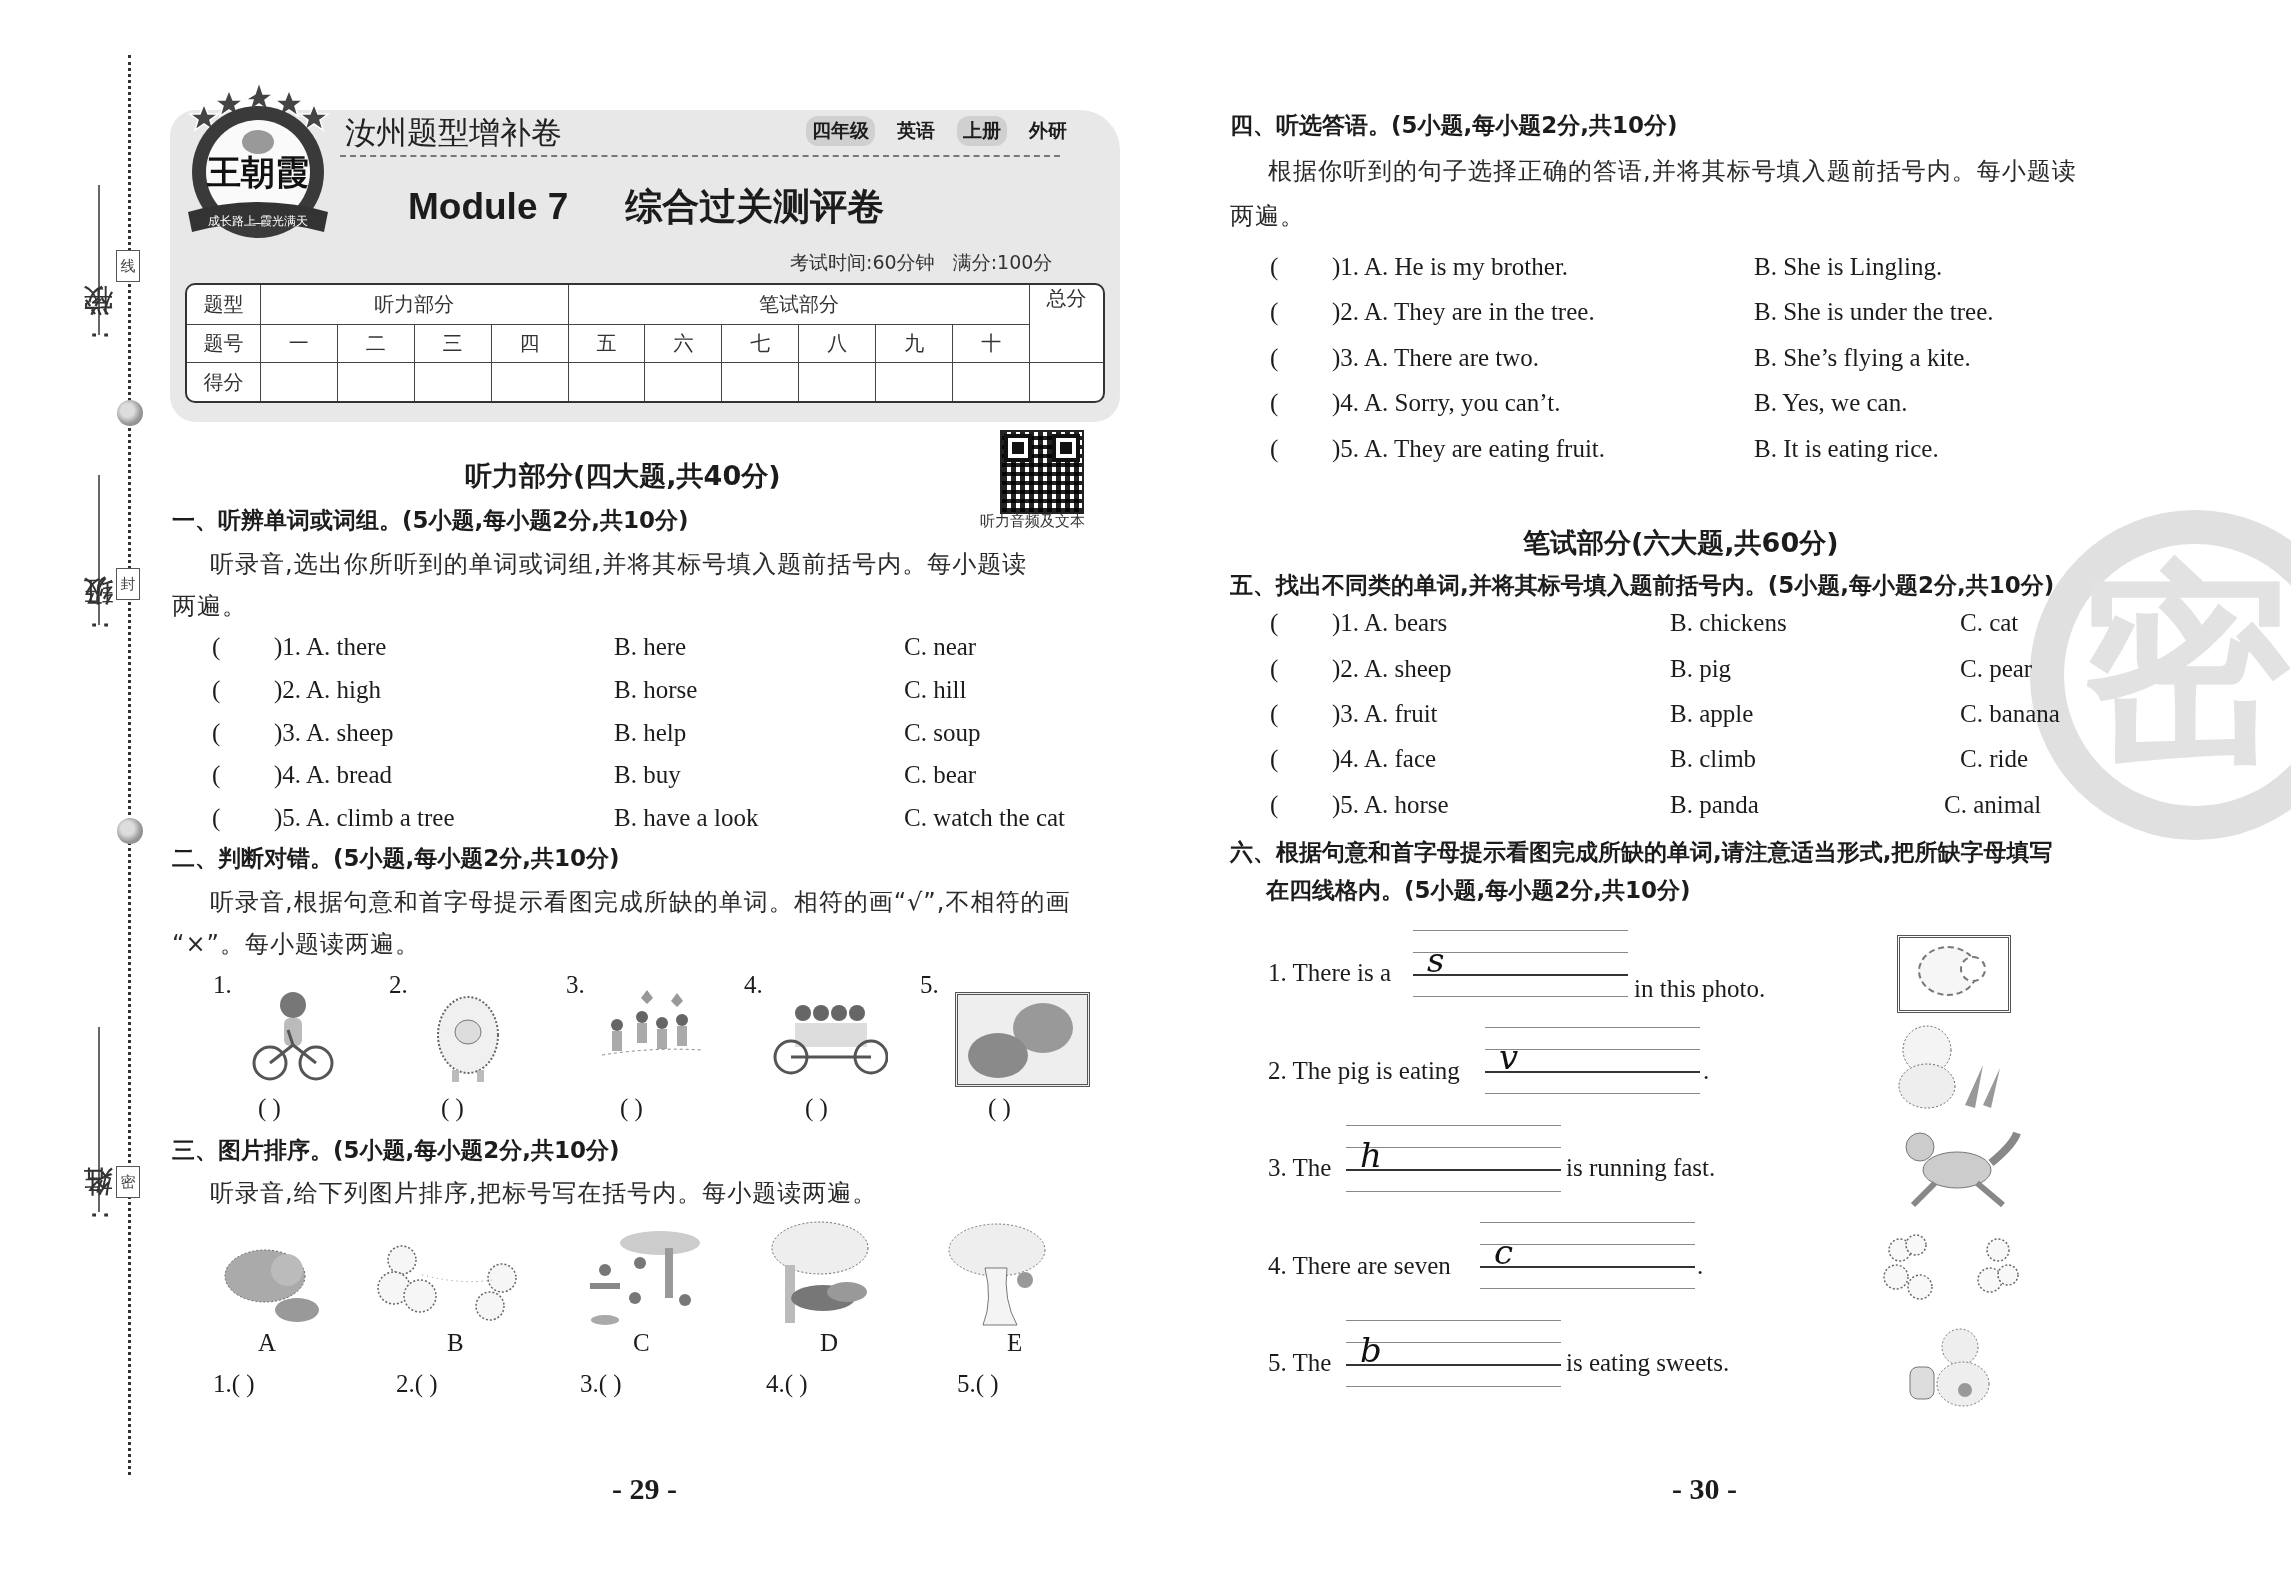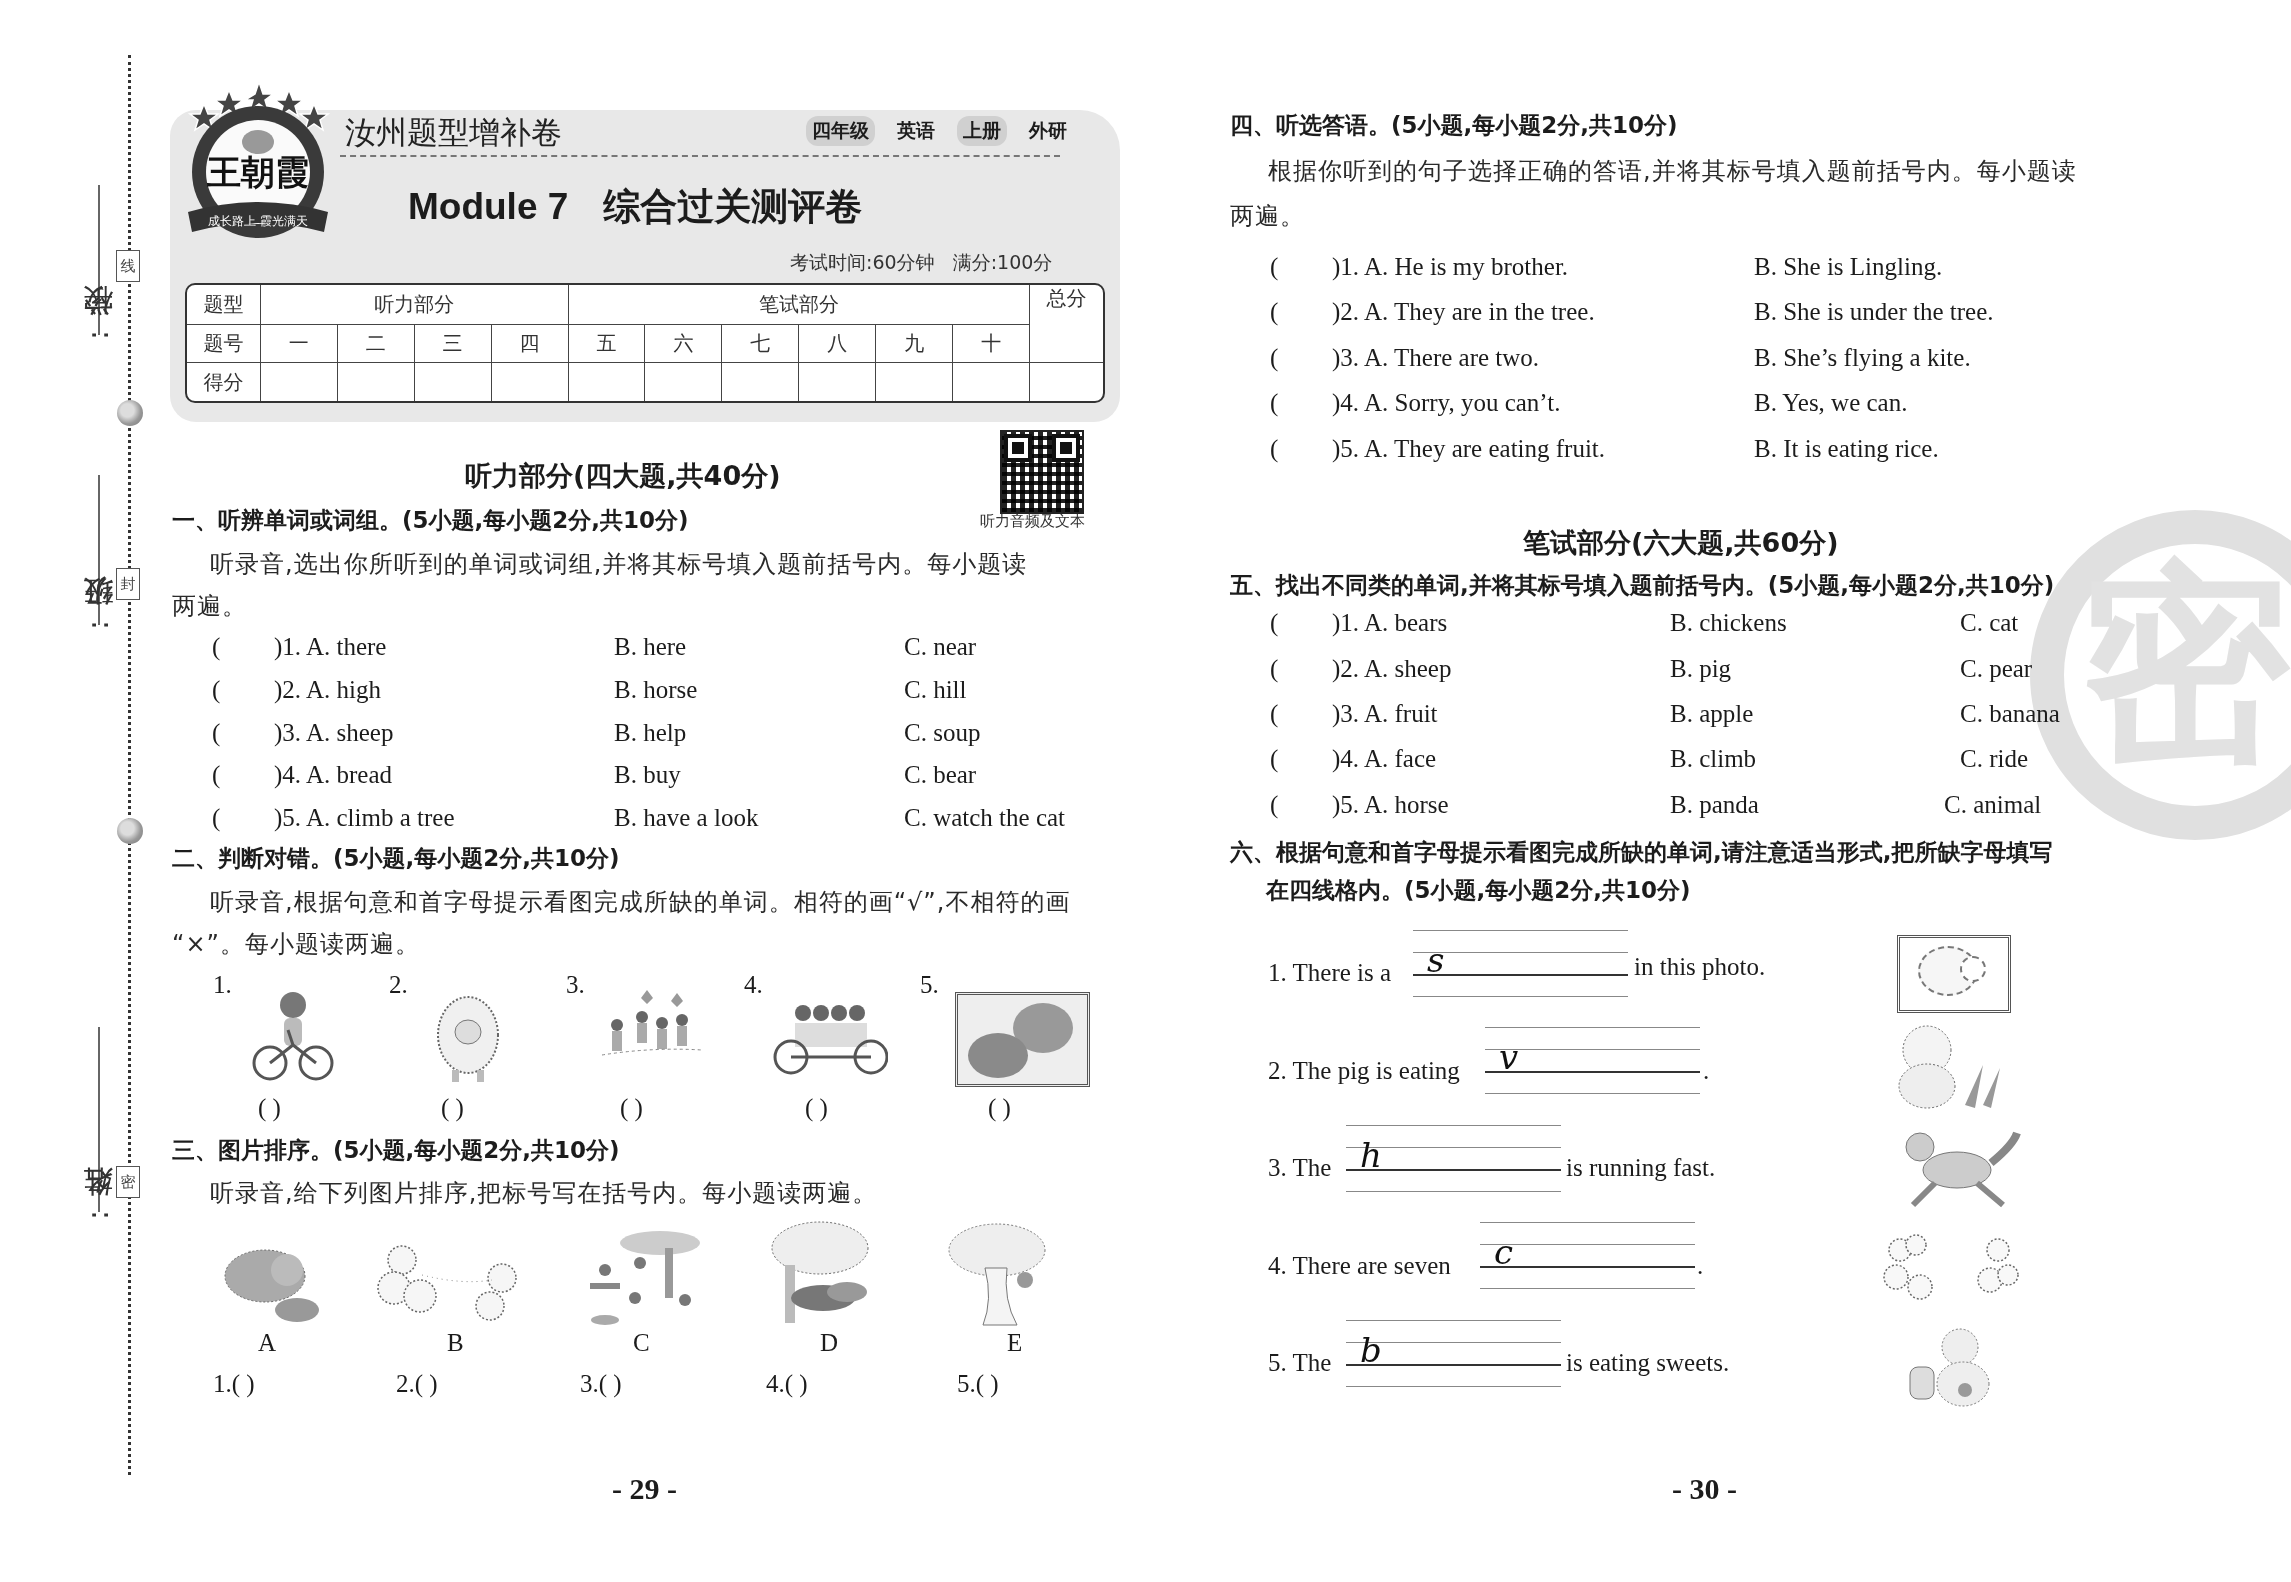--- a/index.html
+++ b/index.html
@@ -18,21 +18,21 @@
 
   
   .header-bg { left: 170px; top: 110px; width: 950px; height: 312px; background: #e8e8e8; border-radius: 26px 40px 26px 26px; }
   .logo { left: 180px; top: 72px; width: 150px; height: 170px; }
   .series { left: 345px; top: 112px; font-size: 31px; color: #222; }
   .dashrule { left: 340px; top: 155px; width: 720px; border-top: 2px dashed #777; }
   .tags { left: 790px; top: 116px; display: flex; gap: 16px; font-size: 19px; margin-left: 16px; }
   .tag { padding: 2px 6px; border-radius: 12px; }
   .tag.hl { background: #d0d0d0; }
   .title { left: 408px; top: 182px; font-size: 37px; font-family: "Liberation Sans", "DejaVu Sans", sans-serif; font-weight: bold; }
-  .title .mod { margin-right: 35px; }
+  .title .mod { margin-right: 57px; }
   .examinfo { left: 790px; top: 250px; font-size: 19px; color: #333; }
   .scoretable { left: 185px; top: 283px; width: 920px; height: 120px; border: 2.5px solid #333; border-radius: 10px; background: #fff; overflow: hidden; }
   .scoretable table { width: 100%; height: 100%; border-collapse: collapse; font-size: 20px; }
   .scoretable td { border: 1.5px solid #444; text-align: center; color: #333; }
   .scoretable tr:first-child td { border-top: none; }
   .scoretable td:first-child { border-left: none; }
   .scoretable td:last-child { border-right: none; }
   .scoretable tr:last-child td { border-bottom: none; }
 
   .qr { left: 1000px; top: 430px; width: 84px; height: 84px; background:
@@ -377,21 +377,21 @@
 <div class="abs qhead cnb" style="left:1266px;top:875px;">在四线格内。(5小题,每小题2分,共10分)</div>
 
 <div class="abs row" style="left:1268px;top:956px;">1. There is a</div>
 <div class="fourline" style="left:1413px;top:930px;">
   <div style="top:0;"></div>
     <div style="top:22px;"></div>
     <div class="l3" style="top:44px;"></div>
     <div style="top:66px;"></div>
   <span class="hint" style="left:14px;top:10px;">s</span>
 </div>
-<div class="abs row" style="left:1634px;top:950px;">in this photo.</div>
+<div class="abs row" style="left:1634px;top:972px;">in this photo.</div>
 
 <div class="abs row" style="left:1268px;top:1054px;">2. The pig is eating</div>
 <div class="fourline" style="left:1485px;top:1027px;">
   <div style="top:0;"></div>
     <div style="top:22px;"></div>
     <div class="l3" style="top:44px;"></div>
     <div style="top:66px;"></div>
   <span class="hint" style="left:14px;top:10px;">v</span>
 </div>
 <div class="abs row" style="left:1703px;top:1054px;">.</div>

